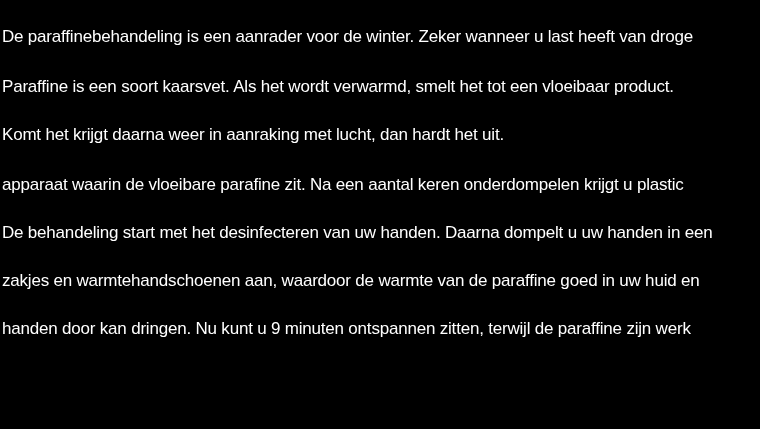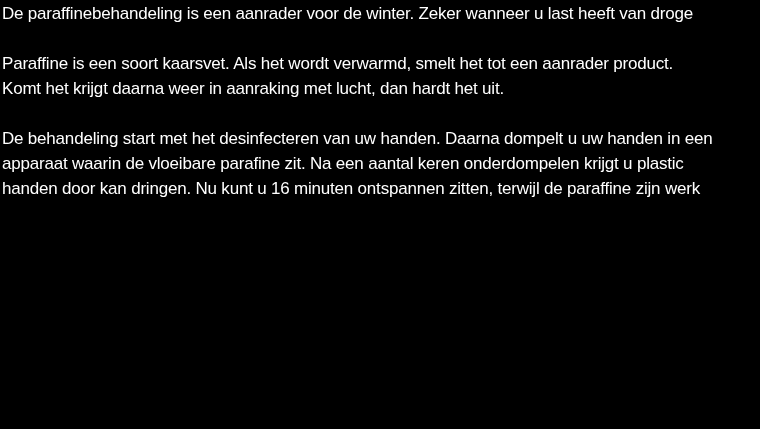--- a/index.html
+++ b/index.html
@@ -23,36 +23,38 @@
     letter-spacing: -0.2px;
     color: #ffffff;
   }
   .para {
     margin: 0 0 25px 0;
     padding: 0;
   }
   .line {
     display: block;
     white-space: pre;
+    margin-top: 23px;
   }
 </style>
 </head>
 <body style="background: rgb(0, 0, 0);">
 
 <main class="content" style="color: rgb(255, 255, 255);">
 
   <p class="para">
     <span class="line">De paraffinebehandeling is een aanrader voor de winter. Zeker wanneer u last heeft van droge</span>
   </p>
 
   <p class="para">
-    <span class="line">Paraffine is een soort kaarsvet. Als het wordt verwarmd, smelt het tot een aanrader product.</span>
+    <span class="line">Paraffine is een soort kaarsvet. Als het wordt verwarmd, smelt het tot een vloeibaar product.</span>
     <span class="line">Komt het krijgt daarna weer in aanraking met lucht, dan hardt het uit.</span>
   </p>
 
   <p class="para">
+    <span class="line">apparaat waarin de vloeibare parafine zit. Na een aantal keren onderdompelen krijgt u plastic</span>
     <span class="line">De behandeling start met het desinfecteren van uw handen. Daarna dompelt u uw handen in een</span>
-    <span class="line">apparaat waarin de vloeibare parafine zit. Na een aantal keren onderdompelen krijgt u plastic</span>
-    <span class="line">handen door kan dringen. Nu kunt u 16 minuten ontspannen zitten, terwijl de paraffine zijn werk</span>
+    <span class="line">zakjes en warmtehandschoenen aan, waardoor de warmte van de paraffine goed in uw huid en</span>
+    <span class="line">handen door kan dringen. Nu kunt u 9 minuten ontspannen zitten, terwijl de paraffine zijn werk</span>
   </p>
 
 
 </main>
 
 </body></html>

